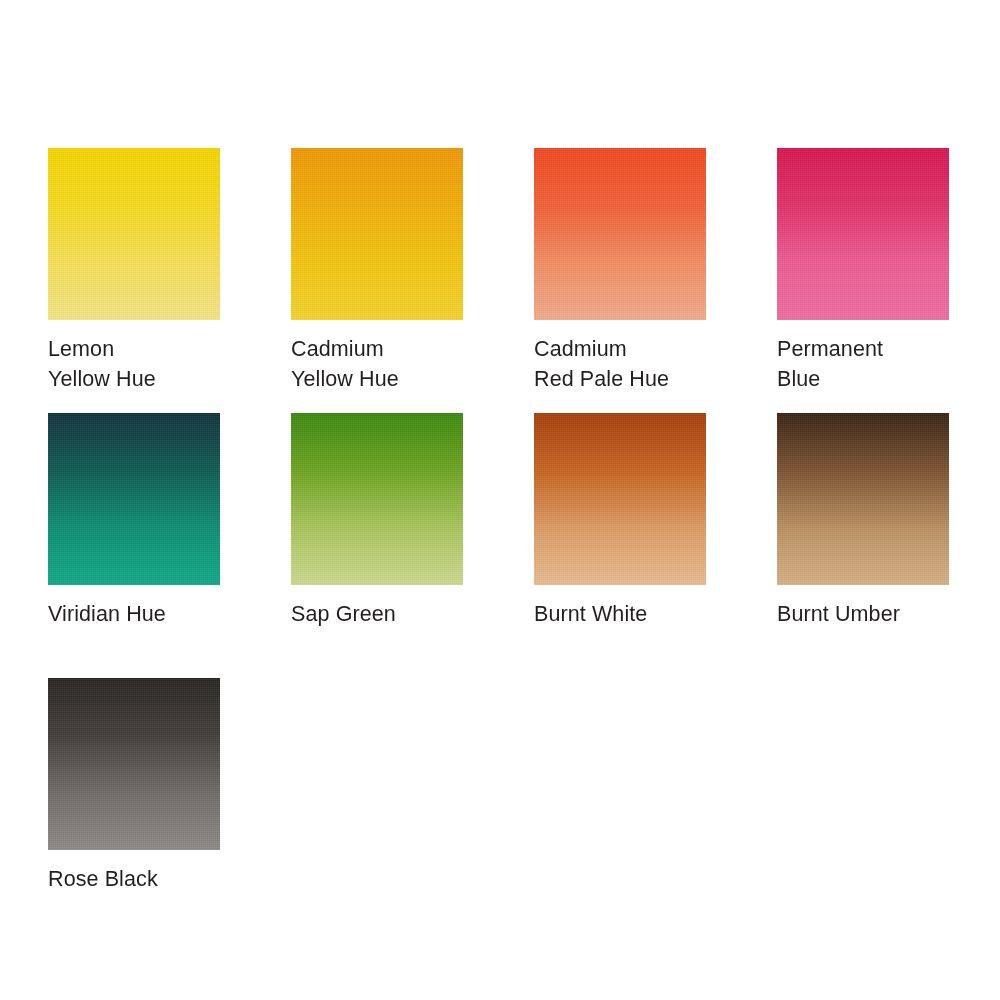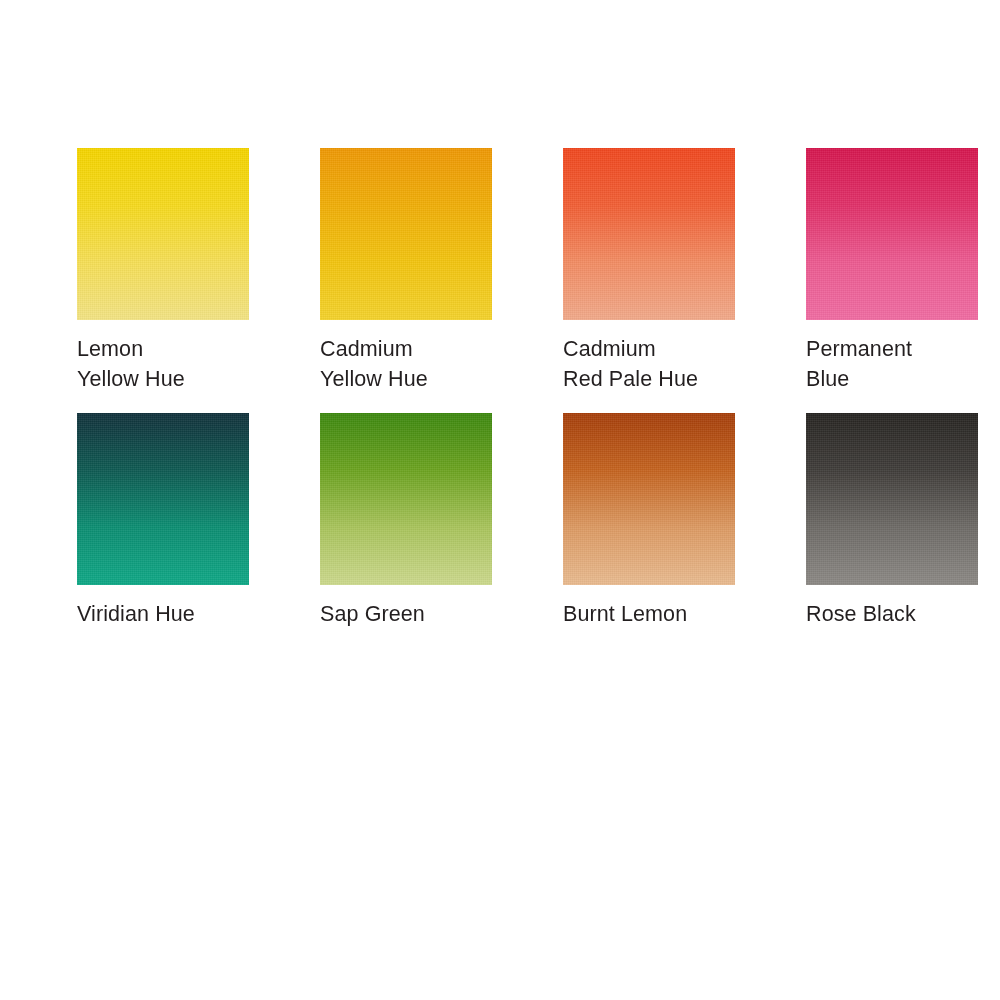--- a/index.html
+++ b/index.html
@@ -20,21 +20,20 @@
 
   #swatch-chart {
     position: absolute;
     left: 48px;
     top: 148px;
     width: 904px;
     display: grid;
     grid-template-columns: repeat(4, 172px);
     column-gap: 71px;
     row-gap: 0;
-    margin-left: 29px;
   }
 
   .swatch-cell {
     width: 172px;
     position: relative;
   }
 
   
   .swatch-cell.row-0, .swatch-cell.row-1 { height: 265px; }
   .swatch-cell.row-2 { height: 200px; }
@@ -103,19 +102,23 @@
     <div class="swatch-cell row-1">
       <div class="swatch-chip" style="background: linear-gradient(rgb(18, 50, 60), rgb(14, 90, 82), rgb(12, 142, 114), rgb(16, 168, 134));"></div>
       <div class="swatch-label">Viridian Hue</div>
     </div>
     <div class="swatch-cell row-1">
       <div class="swatch-chip" style="background: linear-gradient(rgb(61, 136, 15), rgb(108, 163, 32), rgb(169, 196, 92), rgb(204, 217, 141));"></div>
       <div class="swatch-label">Sap Green</div>
     </div>
     <div class="swatch-cell row-2">
       <div class="swatch-chip" style="background: linear-gradient(rgb(166, 63, 11), rgb(196, 99, 31), rgb(220, 154, 99), rgb(233, 187, 144));"></div>
-      <div class="swatch-label">Burnt Lemon</div>
+      <div class="swatch-label">Burnt White</div>
+    </div>
+    <div class="swatch-cell row-2">
+      <div class="swatch-chip" style="background: linear-gradient(rgb(58, 35, 20), rgb(122, 82, 48), rgb(185, 143, 96), rgb(214, 176, 134));"></div>
+      <div class="swatch-label">Burnt Umber</div>
     </div>
     <div class="swatch-cell row-2">
       <div class="swatch-chip" style="background: linear-gradient(rgb(39, 37, 34), rgb(64, 61, 58), rgb(110, 107, 103), rgb(140, 137, 133));"></div>
       <div class="swatch-label">Rose Black</div>
     </div>
   </main>
 
 </body></html>

